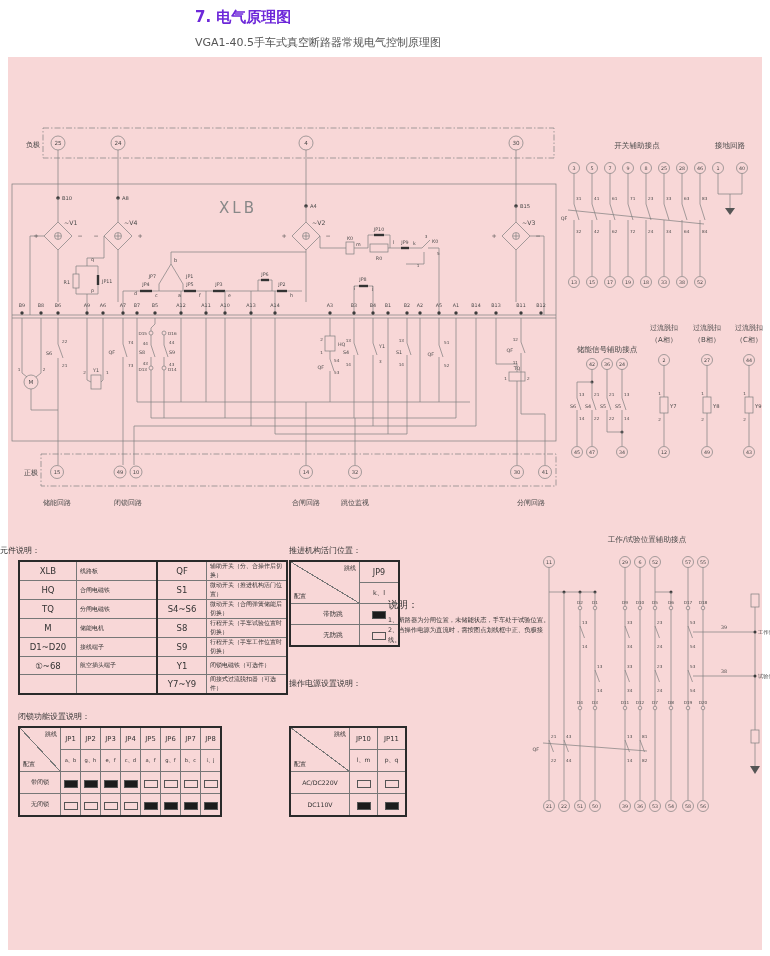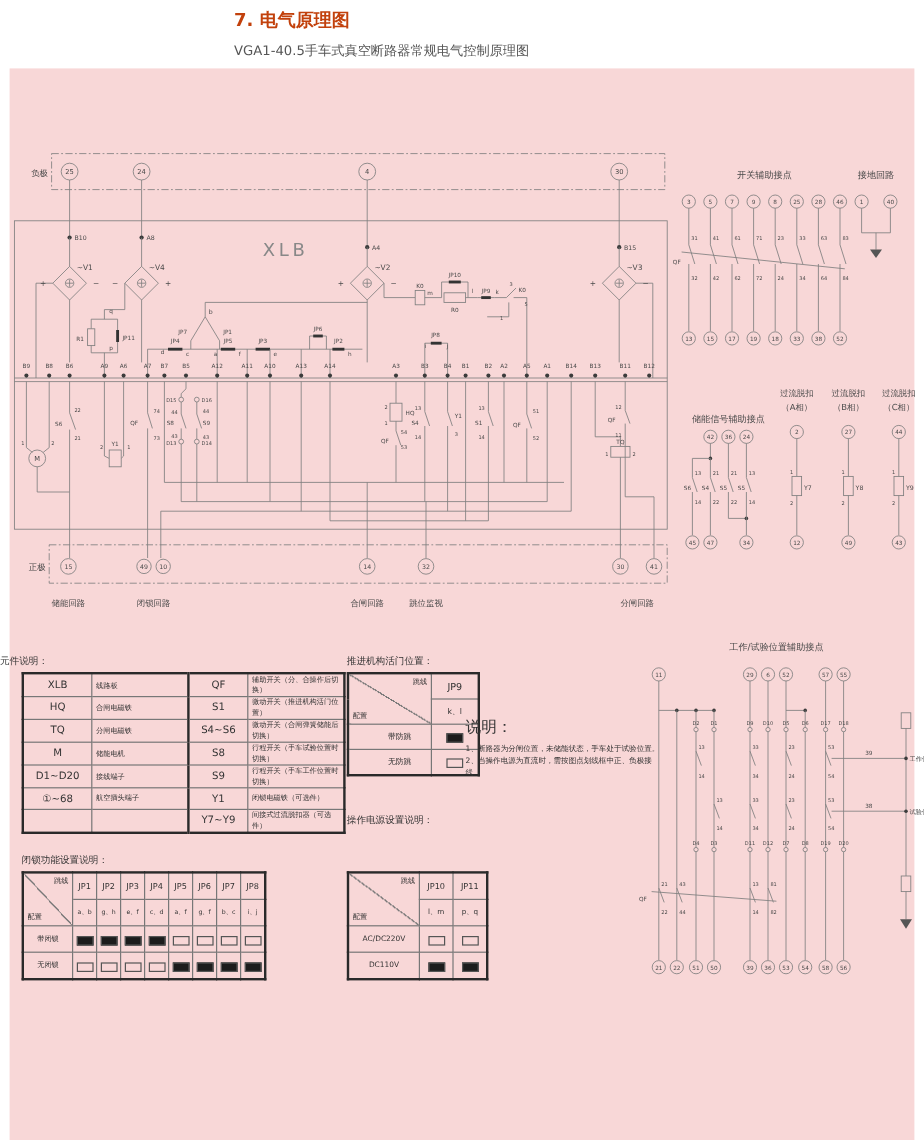--- a/index.html
+++ b/index.html
@@ -1,18 +1,18 @@
 <!DOCTYPE html>
 <html><head>
 <meta charset="utf-8">
 <style>
   html,body{margin:0;padding:0;}
   body{width:770px;height:956px;position:relative;background:#ffffff;font-family:"DejaVu Sans",sans-serif;overflow:hidden;}
   .panel{position:absolute;left:8px;top:57px;width:754px;height:893px;background:#f8d7d7;}
-  .page-title{position:absolute;left:195px;top:8px;font-size:15px;font-weight:bold;color:#c2410c;}
+  .page-title{position:absolute;left:195px;top:8px;font-size:15px;font-weight:bold;color:#6d28d9;}
   .page-subtitle{position:absolute;left:195px;top:35px;font-size:11px;color:#555;}
   svg{position:absolute;overflow:visible;}
   svg text{font-family:"DejaVu Sans",sans-serif;fill:#4a4a4a;}
   .wire line,.wire path,.wire rect,.wire circle,.wire polyline{stroke:#7e7e7e;stroke-width:0.7;fill:none;}
   .wire .dash{stroke-dasharray:6 2 1.5 2;}
   .wire .dot{fill:#3c3c3c;stroke:none;}
   .wire .comp{fill:#f8d7d7;}
   .wire .thick{stroke:#333;stroke-width:2.4;}
   .wire .fillshape{fill:#555;stroke:none;}
   .t4{font-size:4.2px}.t45{font-size:4.8px}.t5{font-size:5.2px}.t55{font-size:5.6px}
@@ -39,21 +39,21 @@
   .lk-tbl .jp{width:19px;font-size:6.8px;}
   .lk-tbl .pins{font-size:5.2px;}
   .pw-tbl td{height:21px;}
   .pw-tbl .lab{width:58px;font-size:6.2px;}
   .pw-tbl .jp{width:27px;font-size:6.8px;}
   .pw-tbl .pins{font-size:6px;}
   .sq{display:inline-block;width:12px;height:6px;border:1px solid #555;vertical-align:middle;}
   .sqf{background:#1c1c1c;}
   .sqe{background:transparent;}
   .notes{position:absolute;left:388px;top:597px;width:165px;font-size:6.3px;color:#333;line-height:1.6;}
-  .notes .nt{font-size:13px;margin-bottom:2px;}
+  .notes .nt{font-size:10px;margin-bottom:2px;}
 </style>
 </head>
 <body>
 
 <div class="panel"></div>
 <div class="page-title">7. 电气原理图</div>
 <div class="page-subtitle">VGA1-40.5手车式真空断路器常规电气控制原理图</div>
 
 <svg style="left:10px;top:114px" width="548" height="398" viewBox="0 0 548 398">
   <g class="wire">

